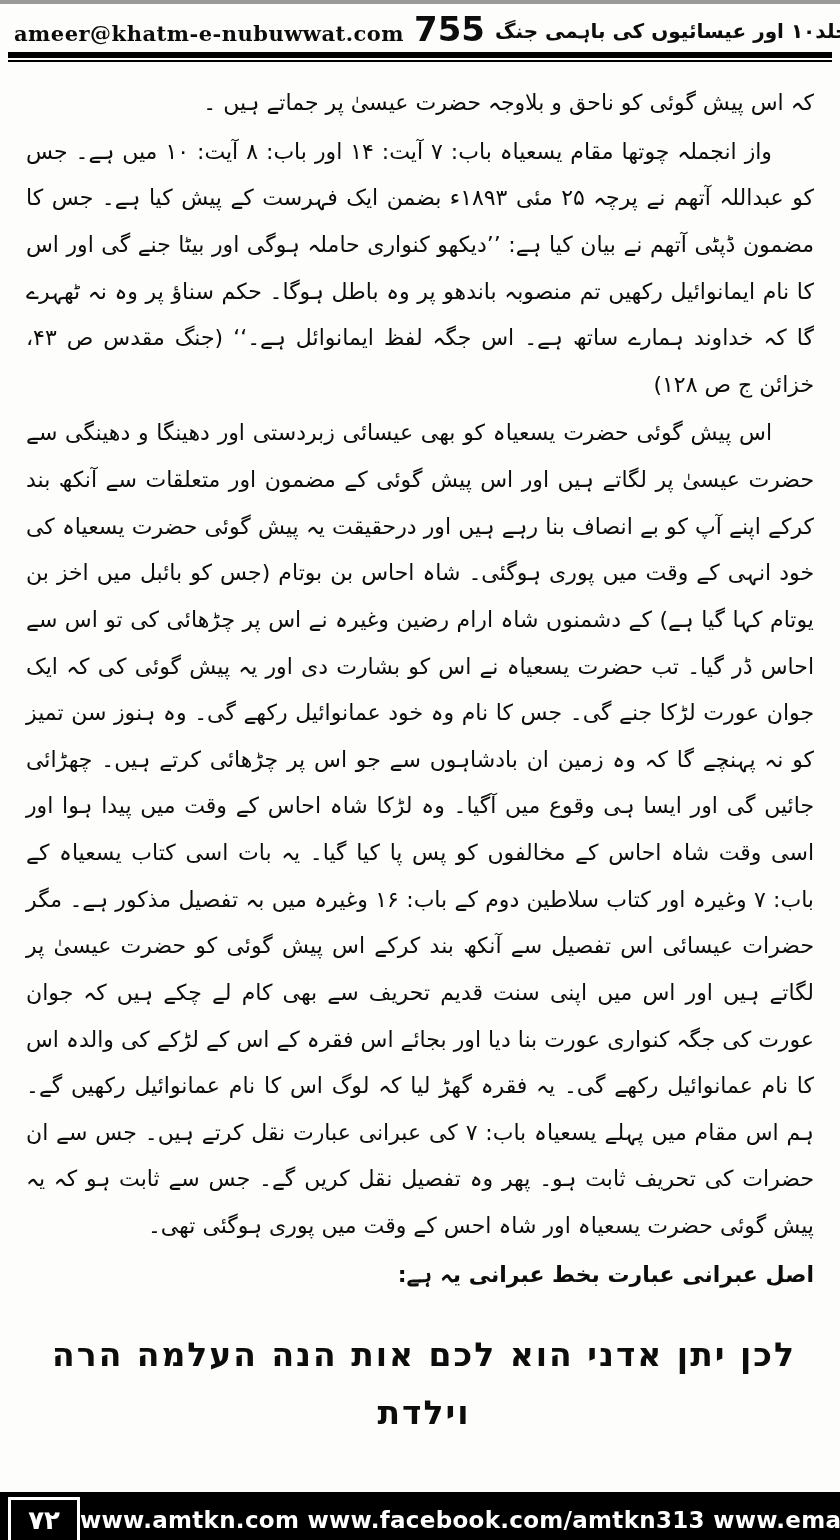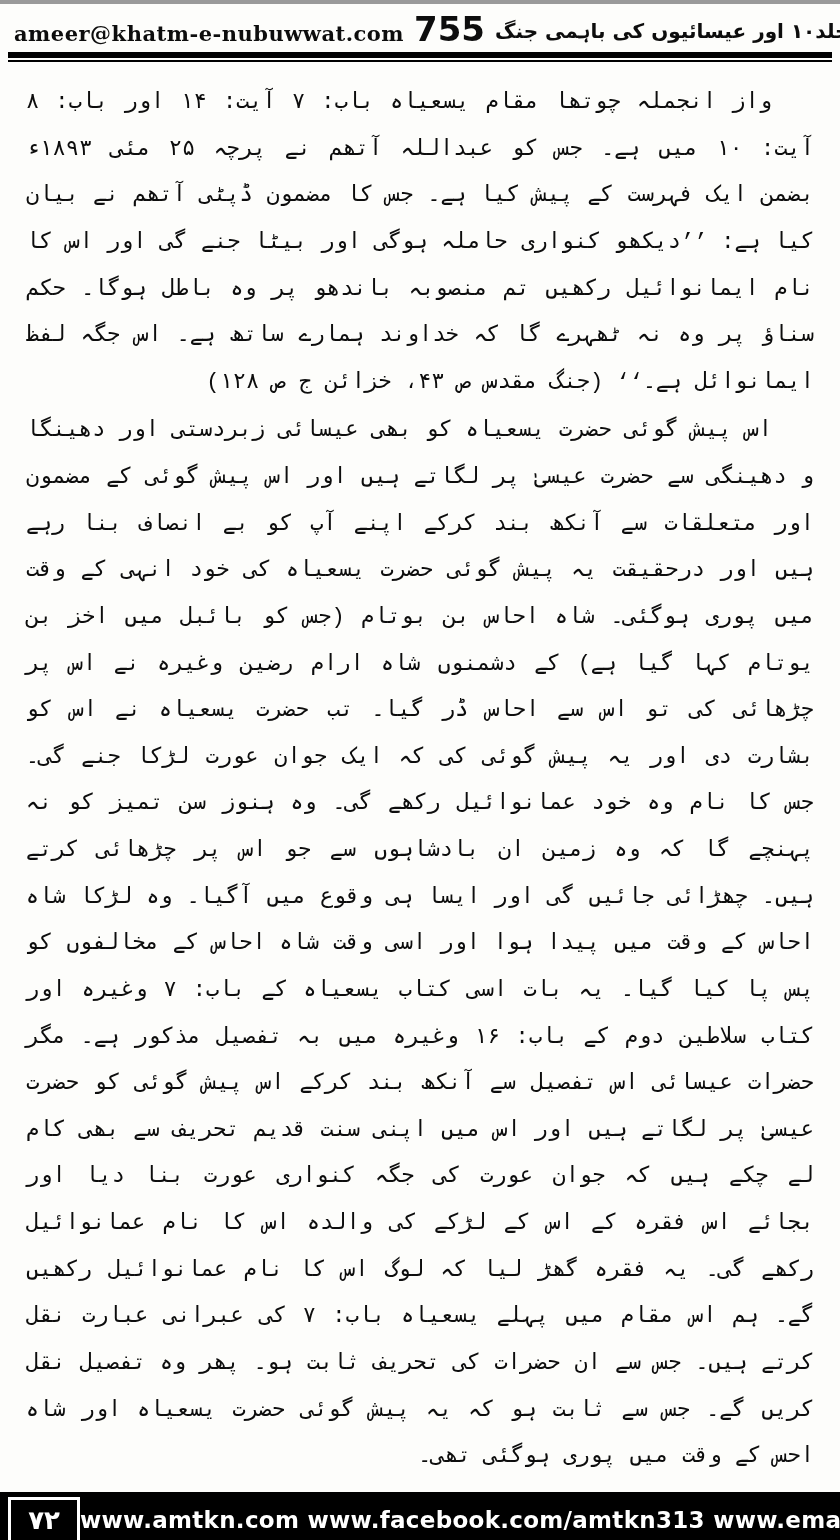--- a/index.html
+++ b/index.html
@@ -26,21 +26,21 @@
     padding-bottom:3px;
   }
   .rule-thick{height:6px;background:#000;margin:2px 8px 0 8px;}
   .rule-thin{height:2px;background:#000;margin:2px 8px 0 8px;}
   
   .body-text{
     direction:rtl;text-align:justify;padding:18px 26px 0 26px;
     font-size:22px;line-height:2.12;
   }
   .body-text p{margin:0 0 2px 0;}
-  .body-text p.indent{text-indent:42px;font-family:Liberation Mono, monospace;}
+  .body-text p.indent{text-indent:42px;}
   .lead-line{margin-bottom:6px;}
   .hebrew-intro{margin-top:10px;font-weight:bold;}
   
   .hebrew-block{
     direction:rtl;text-align:center;padding:26px 30px 0 38px;
     font-weight:bold;font-size:33px;line-height:1.75;letter-spacing:2px;
   }
   
   .footer{
     position:absolute;left:0;right:0;bottom:0;height:52px;background:#000;
@@ -65,22 +65,24 @@
 
   <div class="header">
     <div class="header-email">ameer@khatm-e-nubuwwat.com</div>
     <div class="header-pagenum">755</div>
     <div class="header-title">محاسبہ قادیانیت جلد۱۰ اور عیسائیوں کی باہمی جنگ</div>
   </div>
   <div class="rule-thick"></div>
   <div class="rule-thin"></div>
 
   <div class="body-text">
+    <p class="lead-line">کہ اس پیش گوئی کو ناحق و بلاوجہ حضرت عیسیٰ پر جماتے ہیں ۔</p>
     <p class="indent">واز انجملہ چوتھا مقام یسعیاہ باب: ۷ آیت: ۱۴ اور باب: ۸ آیت: ۱۰ میں ہے۔ جس کو عبداللہ آتھم نے پرچہ ۲۵ مئی ۱۸۹۳ء بضمن ایک فہرست کے پیش کیا ہے۔ جس کا مضمون ڈپٹی آتھم نے بیان کیا ہے: ’’دیکھو کنواری حاملہ ہوگی اور بیٹا جنے گی اور اس کا نام ایمانوائیل رکھیں تم منصوبہ باندھو پر وہ باطل ہوگا۔ حکم سناؤ پر وہ نہ ٹھہرے گا کہ خداوند ہمارے ساتھ ہے۔ اس جگہ لفظ ایمانوائل ہے۔‘‘ (جنگ مقدس ص ۴۳، خزائن ج ص ۱۲۸)</p>
     <p class="indent">اس پیش گوئی حضرت یسعیاہ کو بھی عیسائی زبردستی اور دھینگا و دھینگی سے حضرت عیسیٰ پر لگاتے ہیں اور اس پیش گوئی کے مضمون اور متعلقات سے آنکھ بند کرکے اپنے آپ کو بے انصاف بنا رہے ہیں اور درحقیقت یہ پیش گوئی حضرت یسعیاہ کی خود انہی کے وقت میں پوری ہوگئی۔ شاہ احاس بن بوتام (جس کو بائبل میں اخز بن یوتام کہا گیا ہے) کے دشمنوں شاہ ارام رضین وغیرہ نے اس پر چڑھائی کی تو اس سے احاس ڈر گیا۔ تب حضرت یسعیاہ نے اس کو بشارت دی اور یہ پیش گوئی کی کہ ایک جوان عورت لڑکا جنے گی۔ جس کا نام وہ خود عمانوائیل رکھے گی۔ وہ ہنوز سن تمیز کو نہ پہنچے گا کہ وہ زمین ان بادشاہوں سے جو اس پر چڑھائی کرتے ہیں۔ چھڑائی جائیں گی اور ایسا ہی وقوع میں آگیا۔ وہ لڑکا شاہ احاس کے وقت میں پیدا ہوا اور اسی وقت شاہ احاس کے مخالفوں کو پس پا کیا گیا۔ یہ بات اسی کتاب یسعیاہ کے باب: ۷ وغیرہ اور کتاب سلاطین دوم کے باب: ۱۶ وغیرہ میں بہ تفصیل مذکور ہے۔ مگر حضرات عیسائی اس تفصیل سے آنکھ بند کرکے اس پیش گوئی کو حضرت عیسیٰ پر لگاتے ہیں اور اس میں اپنی سنت قدیم تحریف سے بھی کام لے چکے ہیں کہ جوان عورت کی جگہ کنواری عورت بنا دیا اور بجائے اس فقرہ کے اس کے لڑکے کی والدہ اس کا نام عمانوائیل رکھے گی۔ یہ فقرہ گھڑ لیا کہ لوگ اس کا نام عمانوائیل رکھیں گے۔ ہم اس مقام میں پہلے یسعیاہ باب: ۷ کی عبرانی عبارت نقل کرتے ہیں۔ جس سے ان حضرات کی تحریف ثابت ہو۔ پھر وہ تفصیل نقل کریں گے۔ جس سے ثابت ہو کہ یہ پیش گوئی حضرت یسعیاہ اور شاہ احس کے وقت میں پوری ہوگئی تھی۔</p>
+    <p class="hebrew-intro">اصل عبرانی عبارت بخط عبرانی یہ ہے:</p>
   </div>
 
   <div class="hebrew-block">
     <div>לכן יתן אדני הוא לכם אות הנה העלמה הרה וילדת</div>
   </div>
 
   <div class="footer">
     <div class="footer-pagebox">۷۲</div>
     <div class="footer-links">www.amtkn.com www.facebook.com/amtkn313 www.emaktaba.info</div>
   </div>

